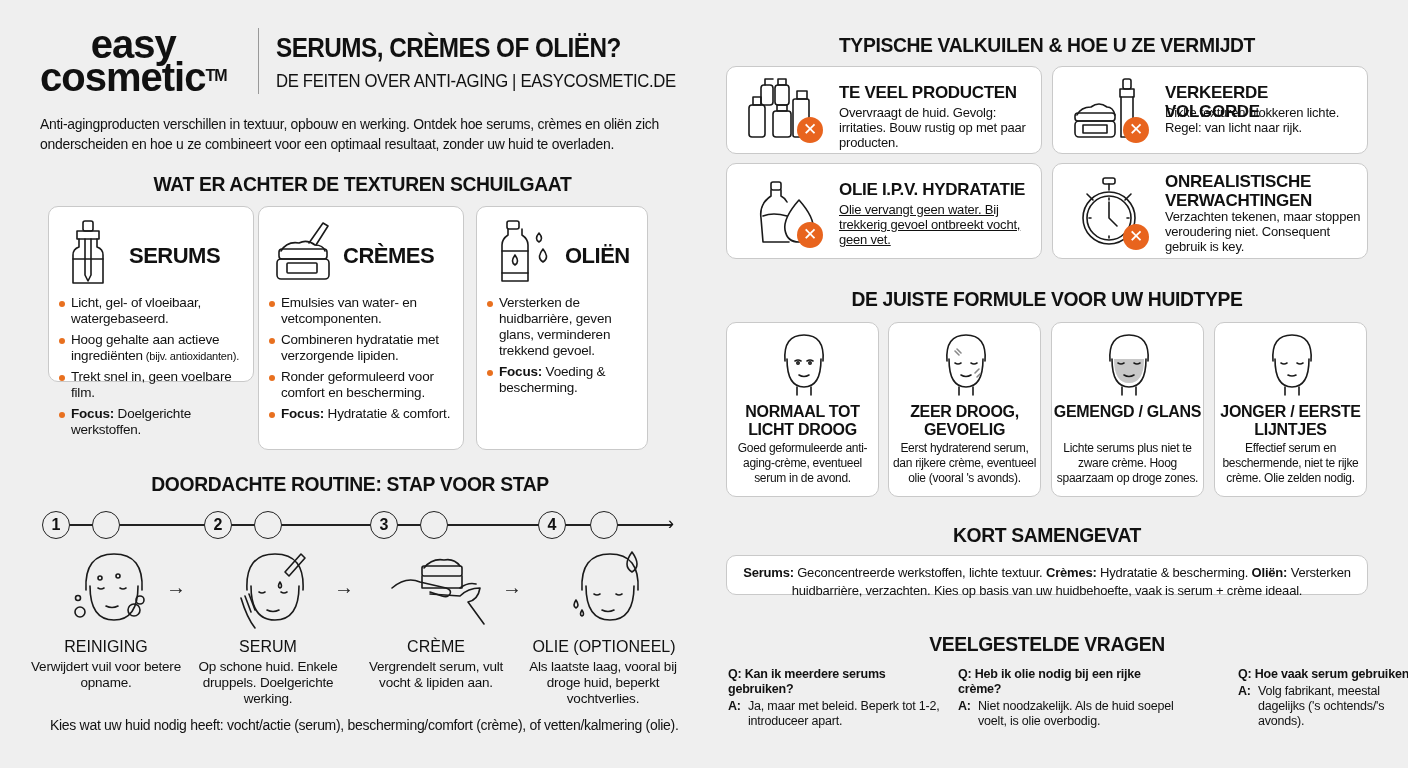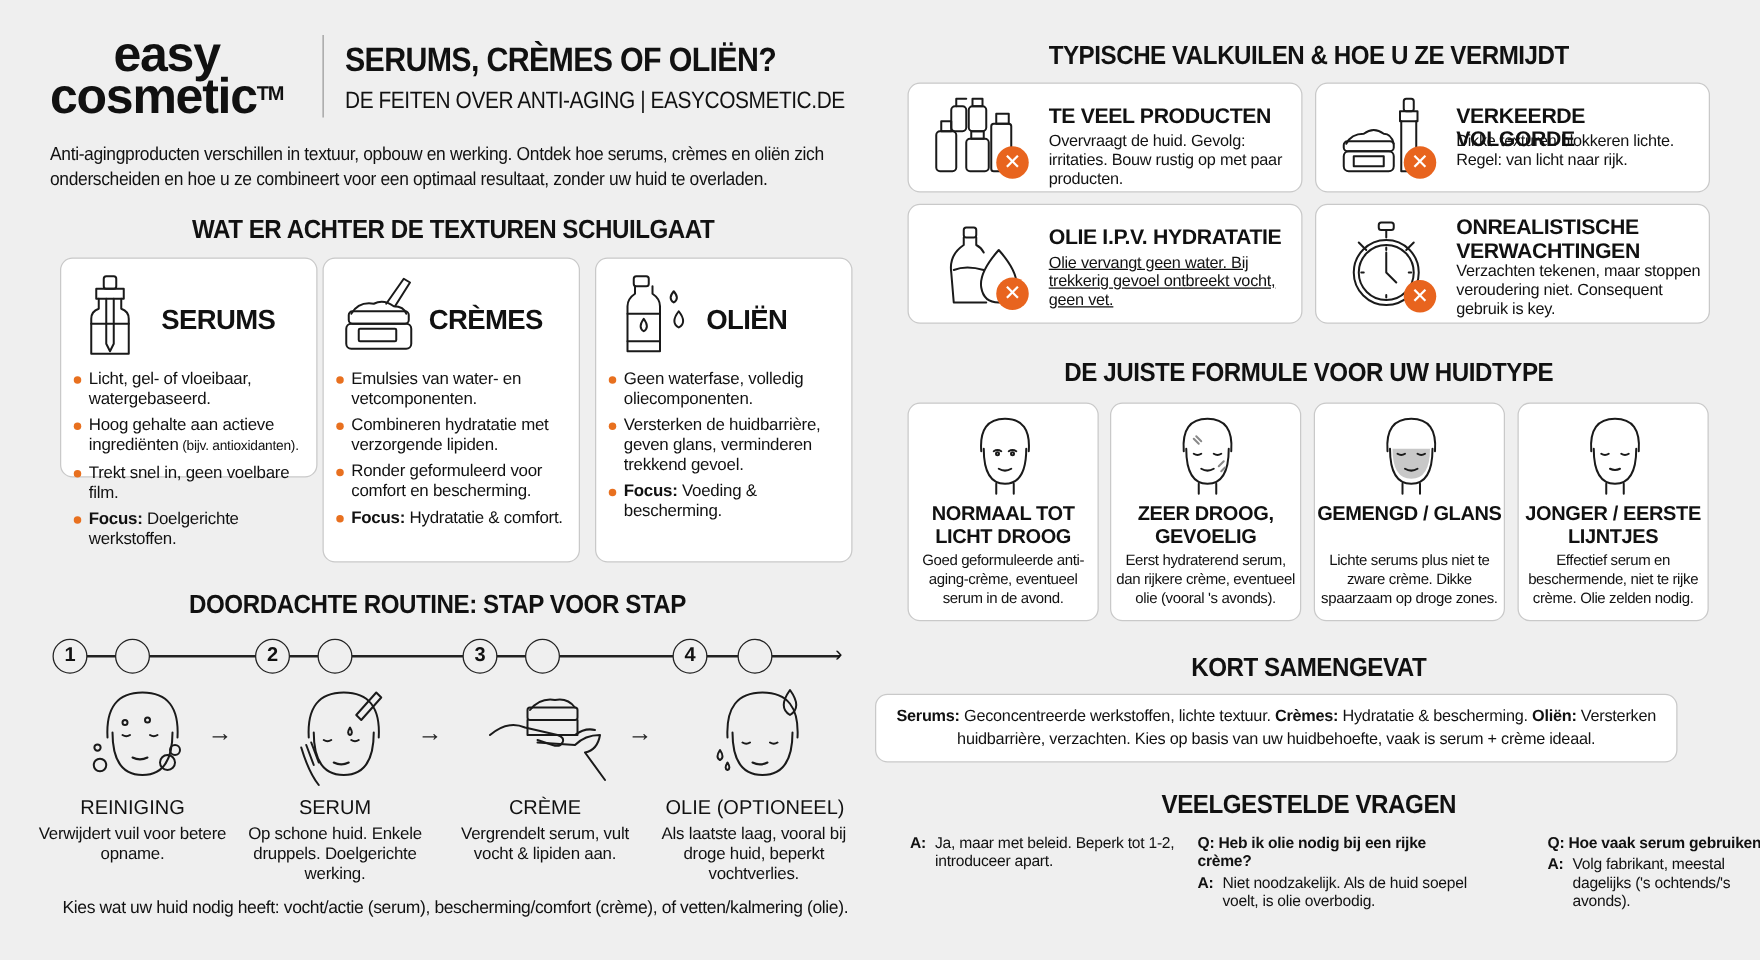--- a/index.html
+++ b/index.html
@@ -101,32 +101,31 @@
   </svg>
   <div class="tcard-title" style="left:84px; top:36px;">CRÈMES</div>
   <ul class="bullets">
     <li><span>Emulsies van water- en vetcomponenten.</span></li>
     <li><span>Combineren hydratatie met verzorgende lipiden.</span></li>
     <li><span>Ronder geformuleerd voor comfort en bescherming.</span></li>
     <li><b>Focus:</b><span> Hydratatie &amp; comfort.</span></li>
   </ul>
 </div>
 
-<div class="card" style="left:476px; top:206px; width:206px; height:244px;text-decoration:underline;">
+<div class="card" style="left:476px; top:206px; width:172px; height:244px;text-decoration:underline;">
   <svg style="left:24px; top:12px;" width="50" height="66" viewBox="0 0 50 66">
     <rect x="6" y="2" width="12" height="8" rx="2"></rect>
       <path d="M7 10 v6 q-6 4 -6 10 v36 h26 v-36 q0 -6 -6 -10 v-6"></path>
       <path d="M1 32 h26 M1 54 h26"></path>
       <path d="M14 36 q-5 7 0 10 q5 -3 0 -10z"></path>
       <path d="M38 14 q-5 6 0 9 q5 -3 0 -9z"></path>
       <path d="M42 30 q-7 9 0 13 q7 -4 0 -13z"></path>
   </svg>
   <div class="tcard-title" style="left:88px; top:36px;">OLIËN</div>
   <ul class="bullets">
-    <li><span>Geen waterfase, volledig oliecomponenten.</span></li>
     <li><span>Versterken de huidbarrière, geven glans, verminderen trekkend gevoel.</span></li>
     <li><b>Focus:</b><span> Voeding &amp; bescherming.</span></li>
   </ul>
 </div>
 
 <div class="h2" style="left:40px; width:620px; top:472px;">DOORDACHTE ROUTINE: STAP VOOR STAP</div>
 
 <div class="tline" style="left:68px; width:604px;"></div>
 <div class="abs" style="left:668px; top:513px; font-size:18px;">›</div>
 
@@ -288,43 +287,44 @@
 <div class="card" style="left:1051px; top:322px; width:153px; height:175px;">
   <svg style="left:52px; top:10px;" width="50" height="64" viewBox="0 0 50 64">
     <path d="M10 26 q0 24 15 24 q15 0 15 -24 z" style="fill:#c8c8c8; stroke:none"></path>
       <path d="M6 28 q-2 -26 19 -26 q21 0 19 26"></path>
       <path d="M8 26 q0 28 17 28 q17 0 17 -28"></path>
       <path d="M14 30 q3 2 6 0 M30 30 q3 2 6 0"></path>
       <path d="M20 42 q5 3 10 0"></path>
       <path d="M18 54 v8 M32 54 v8"></path>
   </svg>
   <div class="sk-title">GEMENGD / GLANS</div>
-  <div class="sk-desc">Lichte serums plus niet te zware crème. Dikke spaarzaam op droge zones.</div>
+  <div class="sk-desc">Lichte serums plus niet te zware crème. Hoog spaarzaam op droge zones.</div>
 </div>
 
 <div class="card" style="left:1214px; top:322px; width:153px; height:175px;">
   <svg style="left:52px; top:10px;" width="50" height="64" viewBox="0 0 50 64">
     <path d="M6 28 q-2 -26 19 -26 q21 0 19 26"></path>
       <path d="M8 26 q0 28 17 28 q17 0 17 -28"></path>
       <path d="M14 30 q3 2 6 0 M30 30 q3 2 6 0"></path>
       <path d="M21 42 q4 2 8 0"></path>
       <path d="M18 54 v8 M32 54 v8"></path>
   </svg>
   <div class="sk-title">JONGER / EERSTE LIJNTJES</div>
   <div class="sk-desc">Effectief serum en beschermende, niet te rijke crème. Olie zelden nodig.</div>
 </div>
 
 <div class="h2" style="left:726px; width:642px; top:523px;">KORT SAMENGEVAT</div>
-<div class="card summary" style="left:700px; top:555px; width:642px; height:55px;">
+<div class="card summary" style="left:726px; top:555px; width:642px; height:40px;">
   <b>Serums:</b><span> Geconcentreerde werkstoffen, lichte textuur. </span><b>Crèmes:</b><span> Hydratatie &amp; bescherming. </span><b>Oliën:</b><span> Versterken huidbarrière, verzachten. Kies op basis van uw huidbehoefte, vaak is serum + crème ideaal.</span>
 </div>
 
 <div class="h2" style="left:726px; width:642px; top:632px;">VEELGESTELDE VRAGEN</div>
 
 <div class="faq" style="left:728px; top:667px; width:225px;">
+  <div class="q"><span>Q:</span> <span>Kan ik meerdere serums gebruiken?</span></div>
   <div class="a">
       <b>A:</b>
       <span style="padding-left:4px">Ja, maar met beleid. Beperk tot 1-2, introduceer apart.</span>
     </div>
 </div>
 <div class="faq" style="left:958px; top:667px; width:225px;">
   <div class="q"><span>Q:</span> <span>Heb ik olie nodig bij een rijke crème?</span></div>
   <div class="a">
       <b>A:</b>
       <span style="padding-left:4px">Niet noodzakelijk. Als de huid soepel voelt, is olie overbodig.</span>

